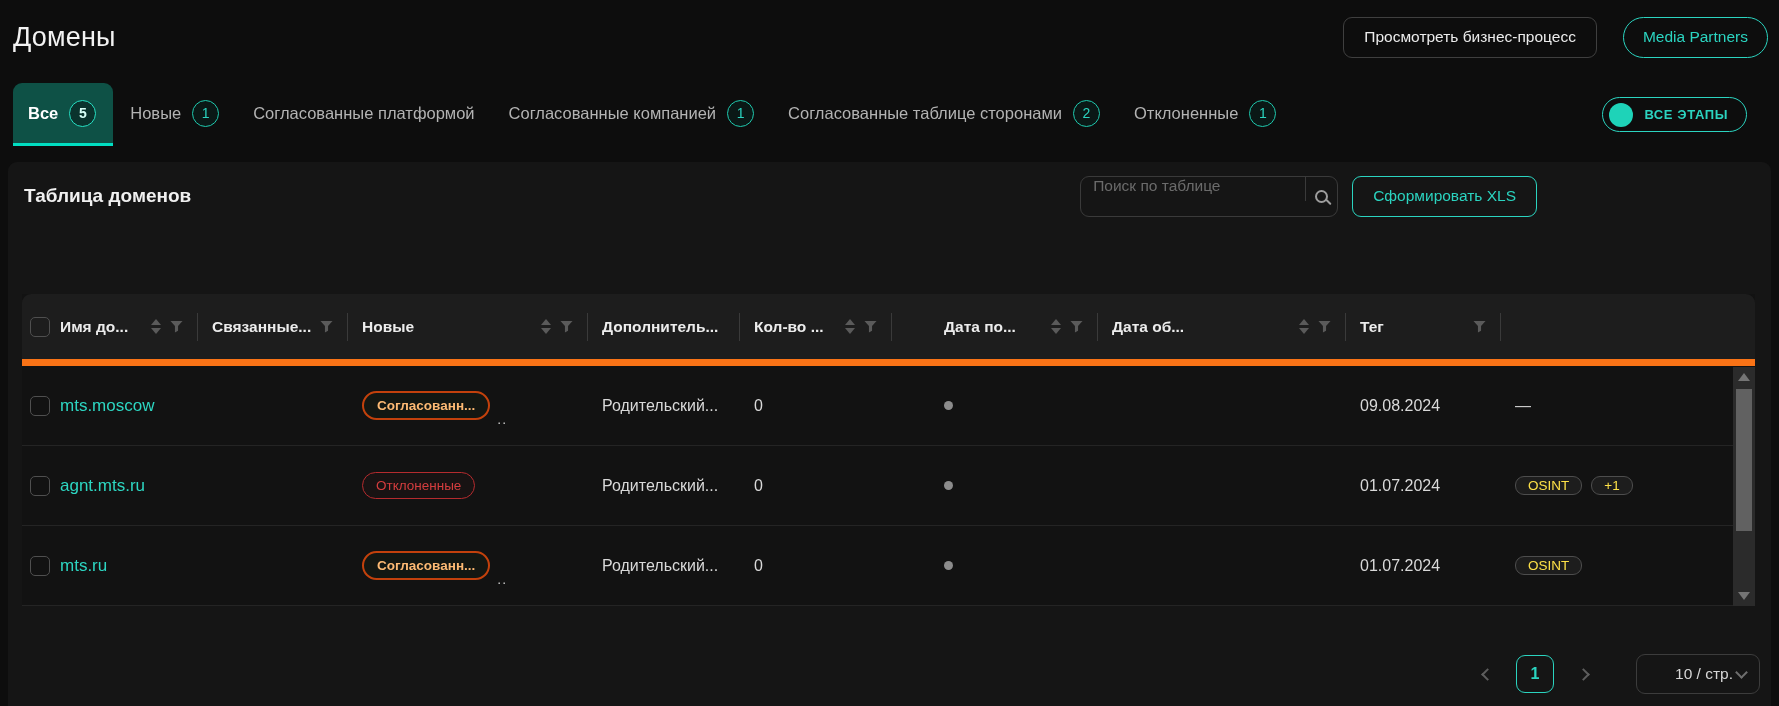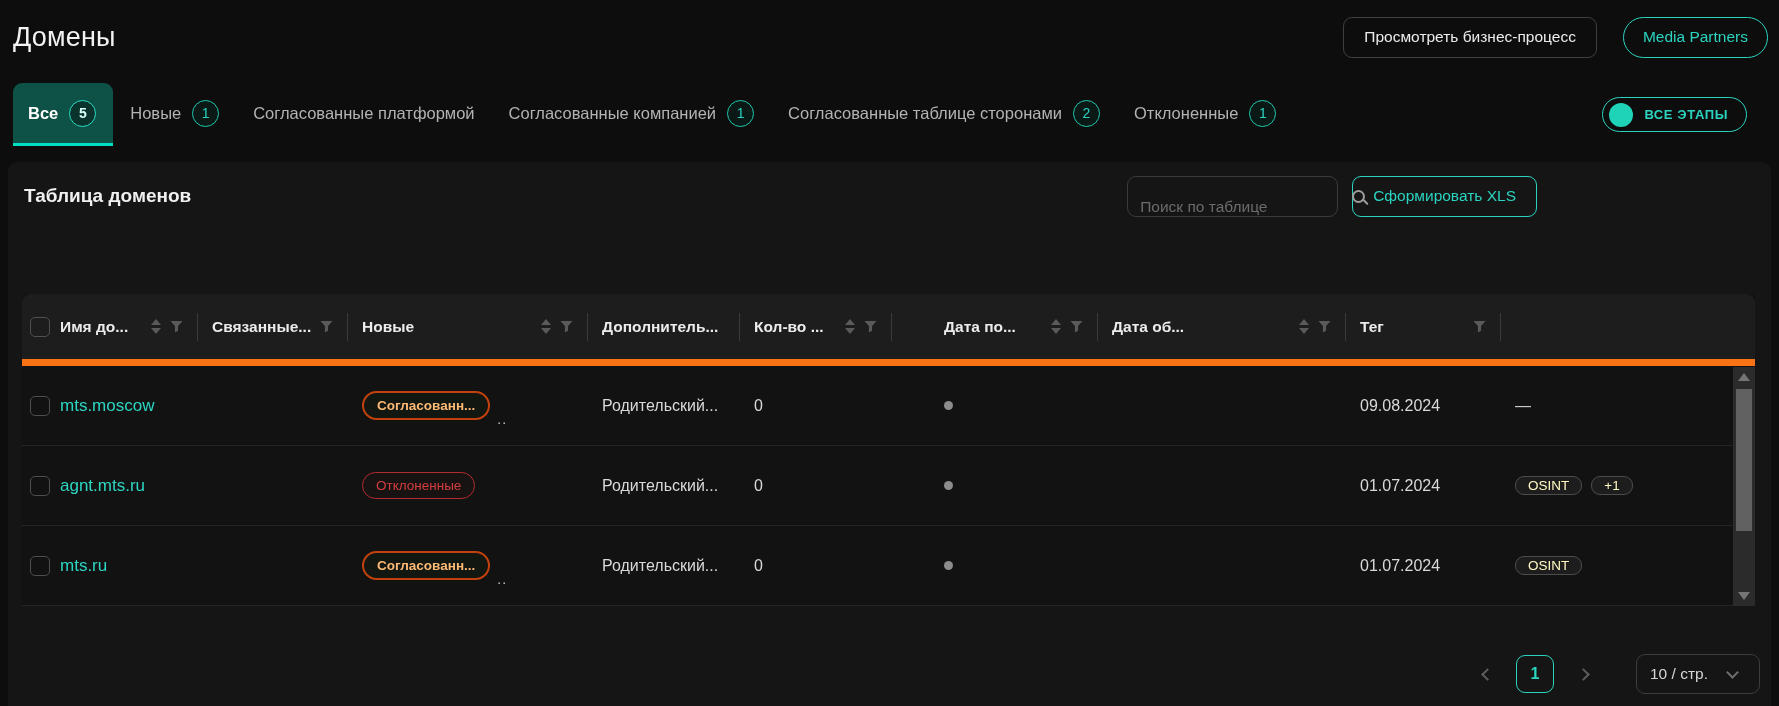--- a/index.html
+++ b/index.html
@@ -37,22 +37,22 @@
   .stage-knob { width:24px; height:24px; border-radius:50%; background:#1ed3b8; }
   .stage-toggle .lbl { color:#2bd4c0; font-size:13px; font-weight:700; letter-spacing:.6px; }
 
   
   .panel { margin:16px 8px 0 8px; height:544px; background:#151515; border-radius:9px 9px 0 0;
            position:relative; }
   .panel-head { display:flex; align-items:center; padding:12px 24px 0 16px; height:56px; }
   .panel-title { font-size:19px; font-weight:700; color:#f0f0f0; }
   .panel-controls { margin-left:auto; margin-right:210px; display:flex; gap:14px; align-items:center; }
 
-  .search-box { width:211px; height:41px; border:1px solid #3a3a3a; border-radius:9px;
-                display:flex; align-items:flex-end; background:#151515; }
+  .search-box { width:258px; height:41px; border:1px solid #3a3a3a; border-radius:9px;
+                display:flex; align-items:flex-start; background:#151515; }
   .search-box input { flex:1; background:transparent; border:0; outline:none; color:#d9d9d9;
                       font-size:15.5px; padding:0 12px; font-family:"Liberation Sans", sans-serif; }
   .search-box input::placeholder { color:#6b6b6b; }
   .search-sep { width:1px; height:24px; background:#3a3a3a; }
   .search-btn { width:42px; height:100%; display:flex; align-items:center; justify-content:center;
                 cursor:pointer; }
   .search-icon { position:relative; width:13px; height:13px; border:2px solid #9d9d9d; border-radius:50%; }
   .search-icon::after { content:""; position:absolute; width:7px; height:2px; background:#9d9d9d;
                         transform:rotate(45deg); right:-6px; bottom:-2px; border-radius:1px; }
 
@@ -85,21 +85,21 @@
   a.domain-link { color:#2dd6c2; text-decoration:none; font-size:17px; cursor:pointer; }
 
   .badge { display:inline-block; padding:5px 13px; border-radius:15px; font-size:13.5px; white-space:nowrap; }
   .badge.green { color:#fdba74; border:2px solid #c2410c; background:rgba(63,155,30,.04);font-weight:bold; }
   .badge.red { color:#d43d3e; border:1px solid #b52b2e; background:rgba(181,43,46,.04); }
   .stage-more { color:#c9c9c9; font-size:14px; letter-spacing:1px; align-self:flex-end;
                 margin:0 0 18px 7px; }
 
   .lvl-dot { width:9px; height:9px; border-radius:50%; background:#8c8c8c; }
   .chip { padding:1px 12px; border:1px solid #4d4d4d; border-radius:9px; background:#1d1d1d;
-          font-size:13.5px; color:#fef9c3; margin-right:9px; cursor:default; white-space:nowrap; }
+          font-size:13.5px; color:#fde047; margin-right:9px; cursor:default; white-space:nowrap; }
   .dash { color:#cfcfcf; font-size:16px; }
 
   
   .vscroll { position:absolute; right:0; top:73px; width:22px; height:239px; background:#2b2b2b; }
   .vs-arrow { position:absolute; left:50%; transform:translateX(-50%); width:0; height:0;
               border-left:6px solid transparent; border-right:6px solid transparent; cursor:pointer; }
   .vs-up { top:6px; border-bottom:8px solid #757575; }
   .vs-dn { bottom:6px; border-top:8px solid #757575; }
   .vs-thumb { position:absolute; left:3px; right:3px; top:22px; height:142px; background:#616161;
               cursor:grab; }
@@ -108,22 +108,22 @@
   .pagination { display:flex; align-items:center; justify-content:flex-end; gap:0;
                 margin-top:48px; padding-right:11px; }
   .pg-arrow { width:34px; height:34px; display:flex; align-items:center; justify-content:center; cursor:pointer; }
   .chev { width:9px; height:9px; border-right:2px solid #5d5d5d; border-bottom:2px solid #5d5d5d; }
   .chev.left { transform:rotate(135deg); }
   .chev.right { transform:rotate(-45deg); }
   .pg-num { width:38px; height:38px; border:1px solid #2bd4c0; border-radius:9px; color:#2bd4c0;
             display:flex; align-items:center; justify-content:center; font-size:16px; font-weight:700;
             margin:0 12px; cursor:pointer; }
   .pg-size { margin-left:36px; height:40px; min-width:124px; border:1px solid #3c3c3c; border-radius:9px;
-             display:flex; align-items:center; justify-content:flex-start; padding:0 13px;
-             color:#d6d6d6; font-size:15.5px; cursor:pointer; gap:20px; }
+             display:flex; align-items:center; justify-content:flex-end; padding:0 13px;
+             color:#d6d6d6; font-size:15.5px; cursor:pointer; gap:4px; }
   .chev.down { transform:rotate(45deg); margin-top:-4px; border-color:#6e6e6e; }
 </style>
 </head>
 <body>
 
 <div class="topbar">
   <div class="page-title">Домены</div>
   <div class="topbar-actions">
     <button class="btn">Просмотреть бизнес-процесс</button>
     <button class="btn teal pill">Media Partners</button>

